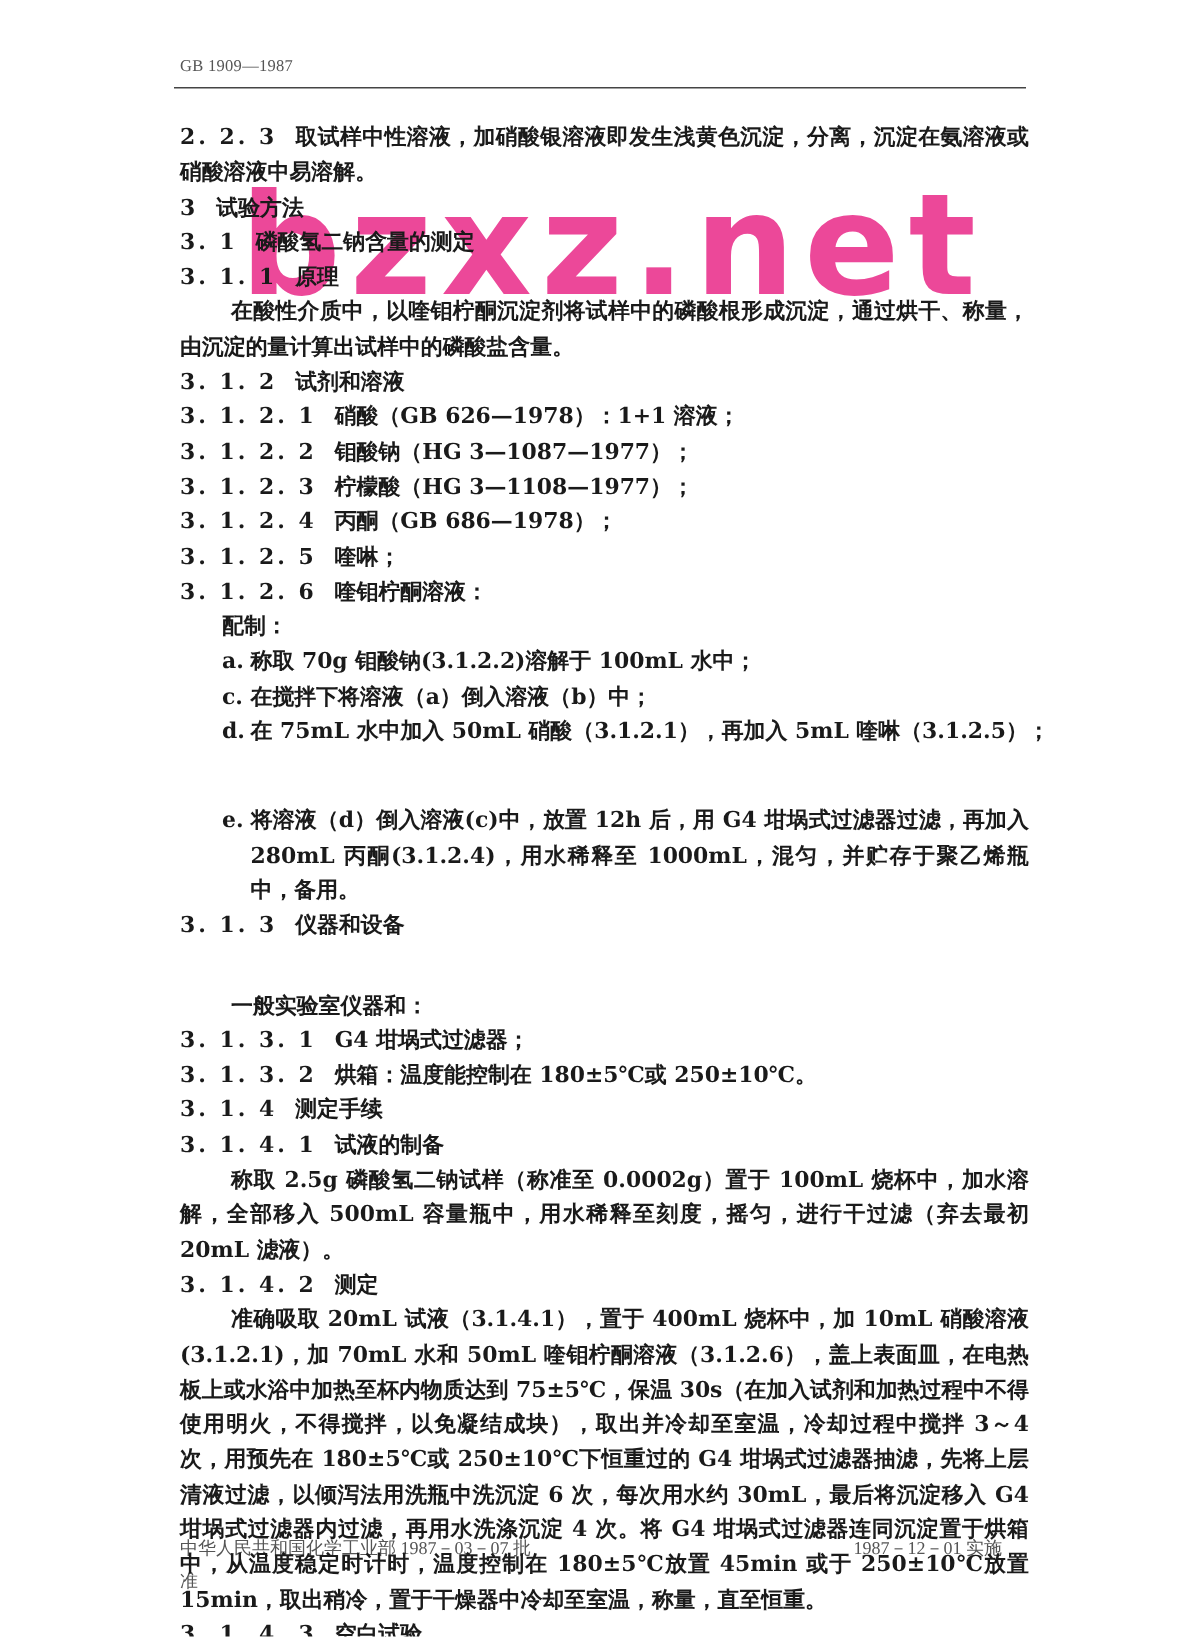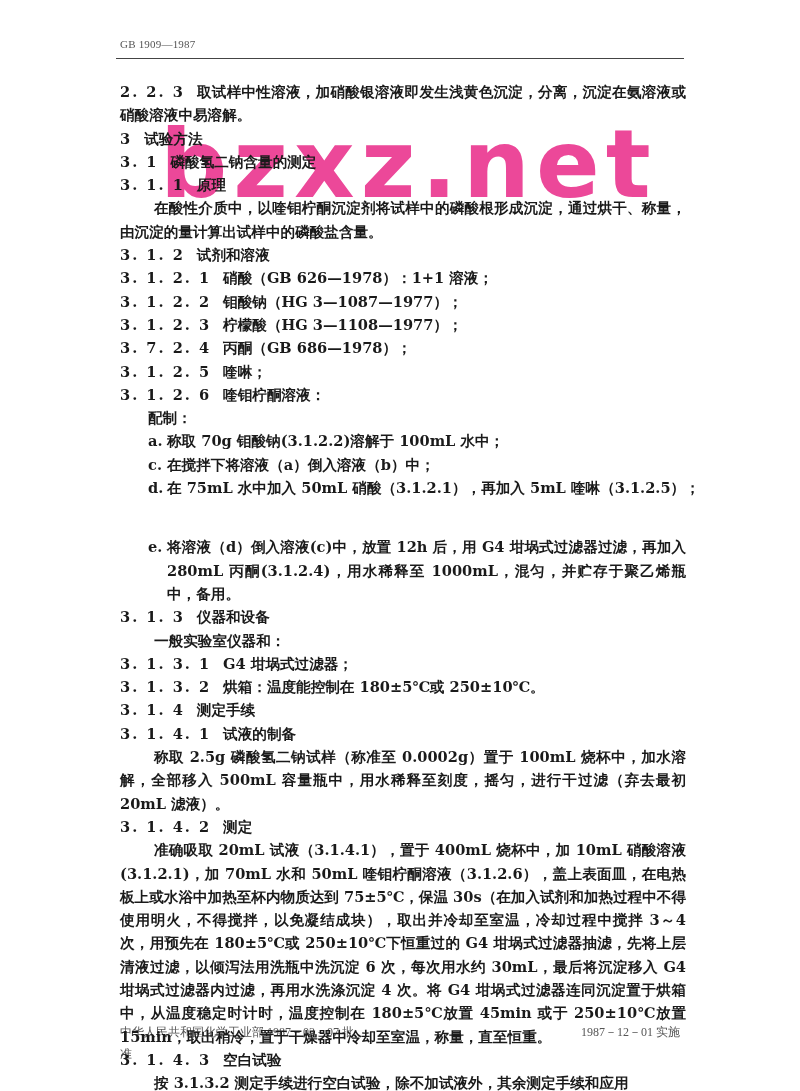--- a/index.html
+++ b/index.html
@@ -8,27 +8,27 @@
   .page-header { position: absolute; left: 120px; top: 38px; font-size: 11px; color: #555;
                  font-family: "Liberation Serif", serif; letter-spacing: 0.2px; }
   .header-rule { position: absolute; left: 116px; width: 568px; top: 58px; height: 0;
                  border-top: 1px solid #444; }
   .watermark { position: absolute; left: 160px; top: 118px; font-size: 94px; font-weight: bold;
                color: #ec4899; font-family: "DejaVu Sans", sans-serif; letter-spacing: 6px;
                z-index: 0; user-select: none; line-height: 1; }
   .body { position: absolute; left: 120px; top: 80px; width: 566px; z-index: 1; }
   .line { font-size: 14.6px; line-height: 23.3px; white-space: nowrap; font-weight: bold; }
   .line.para { white-space: normal; text-align: justify; text-align-last: left; }
-  .ind1 { padding-left: 34px; }
+  .ind1 { padding-left: 34px; margin-top: 30px; }
   .ind-item { padding-left: 28px; }
   .num { display: inline-block; margin-right: 12px; letter-spacing: 2px; font-weight: bold; }
   .footer { position: absolute; left: 120px; top: 1021px; width: 564px; font-size: 12px; color: #555;
             font-family: "Liberation Serif", serif; }
   .footer .left { position: absolute; left: 0; top: 0; width: 240px; line-height: 22px; }
-  .footer .right { position: absolute; right: 4px; top: 0; line-height: 22px; }
+  .footer .right { position: absolute; right: 16px; top: 0; line-height: 22px; }
 </style>
 </head>
 <body>
 
 <div class="page-header">GB 1909—1987</div>
 <div class="header-rule"></div>
 <div class="watermark">bzxz.net</div>
 
 <div class="body">
   <div class="line para">
@@ -51,21 +51,21 @@
   <div class="line">
     <span class="num">3. 1. 2. 1</span><span>硝酸（GB 626—1978）：1+1 溶液；</span>
   </div>
   <div class="line">
     <span class="num">3. 1. 2. 2</span><span>钼酸钠（HG 3—1087—1977）；</span>
   </div>
   <div class="line">
     <span class="num">3. 1. 2. 3</span><span>柠檬酸（HG 3—1108—1977）；</span>
   </div>
   <div class="line">
-    <span class="num">3. 7. 2. 4</span><span>丙酮（GB 686—1978）；</span>
+    <span class="num">3. 1. 2. 4</span><span>丙酮（GB 686—1978）；</span>
   </div>
   <div class="line">
     <span class="num">3. 1. 2. 5</span><span>喹啉；</span>
   </div>
   <div class="line">
     <span class="num">3. 1. 2. 6</span><span>喹钼柠酮溶液：</span>
   </div>
 
   <div class="line ind-item">配制：</div>
 

